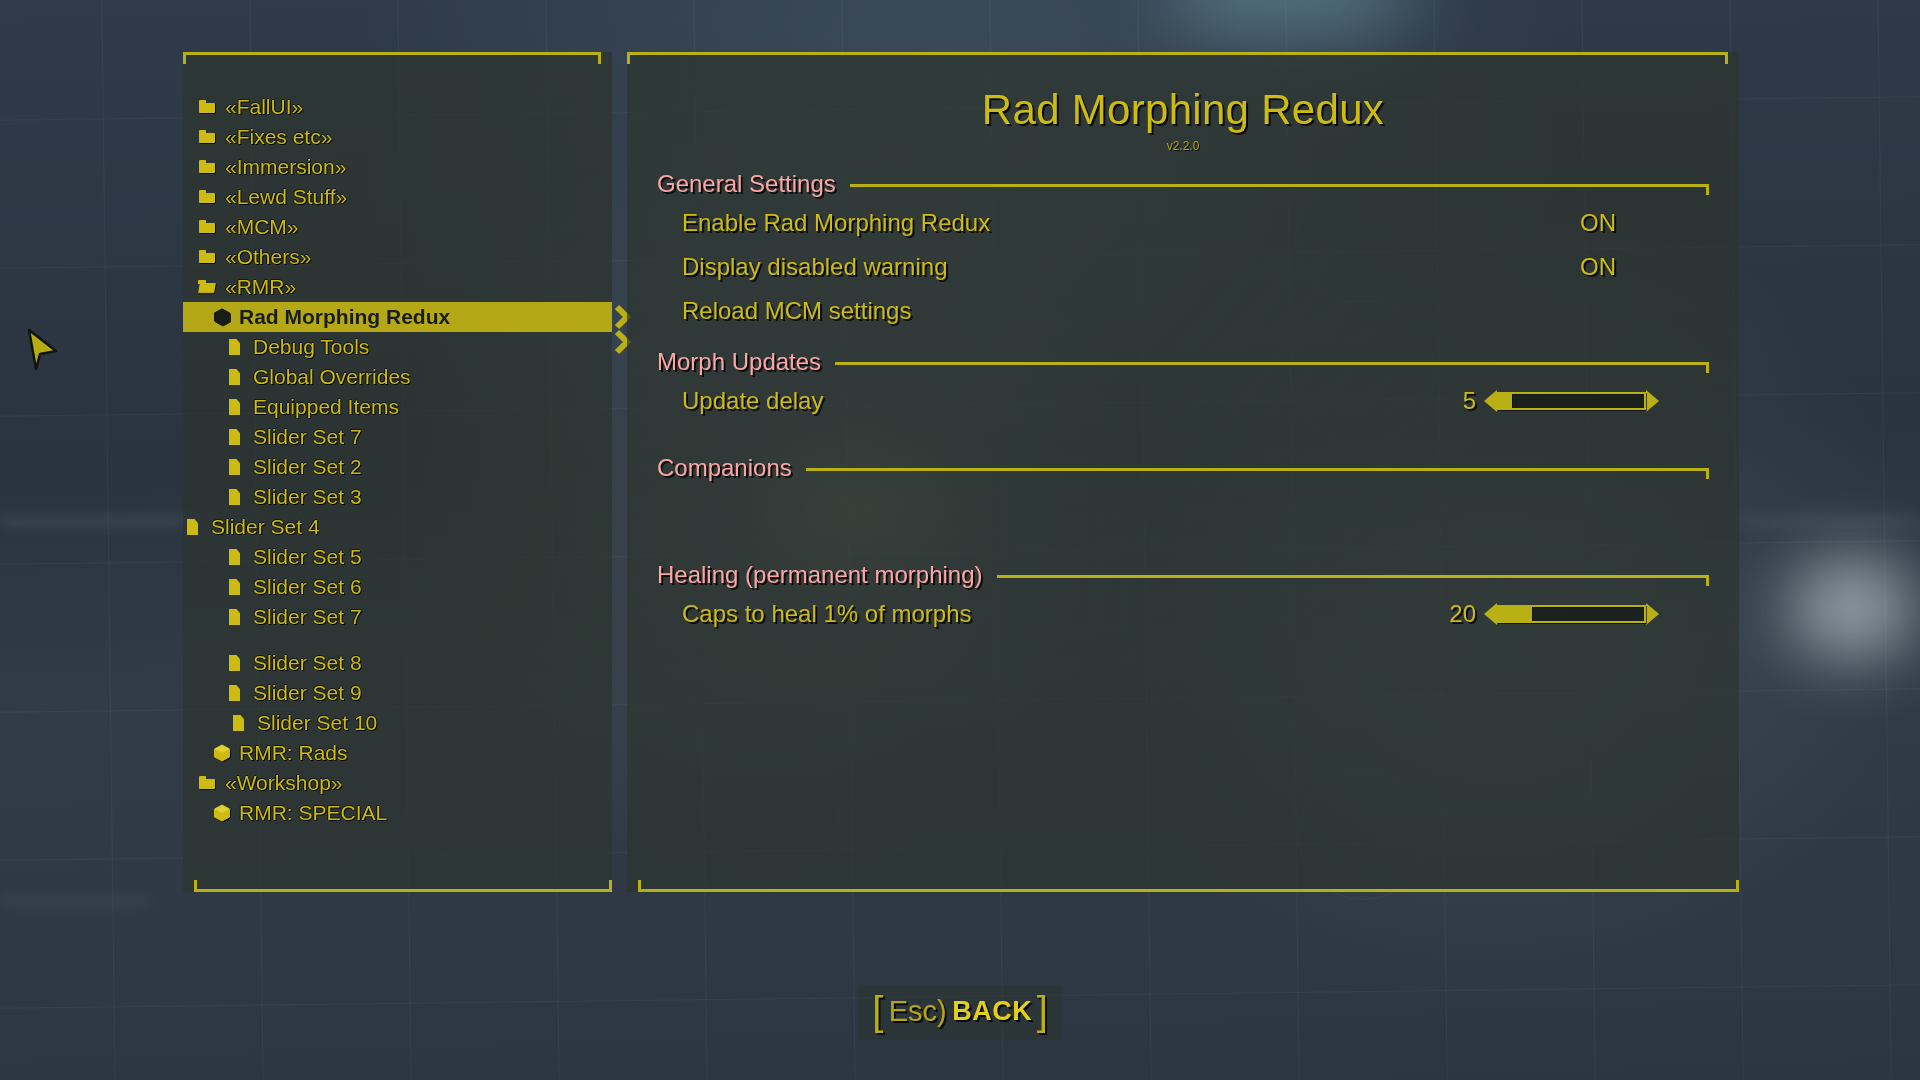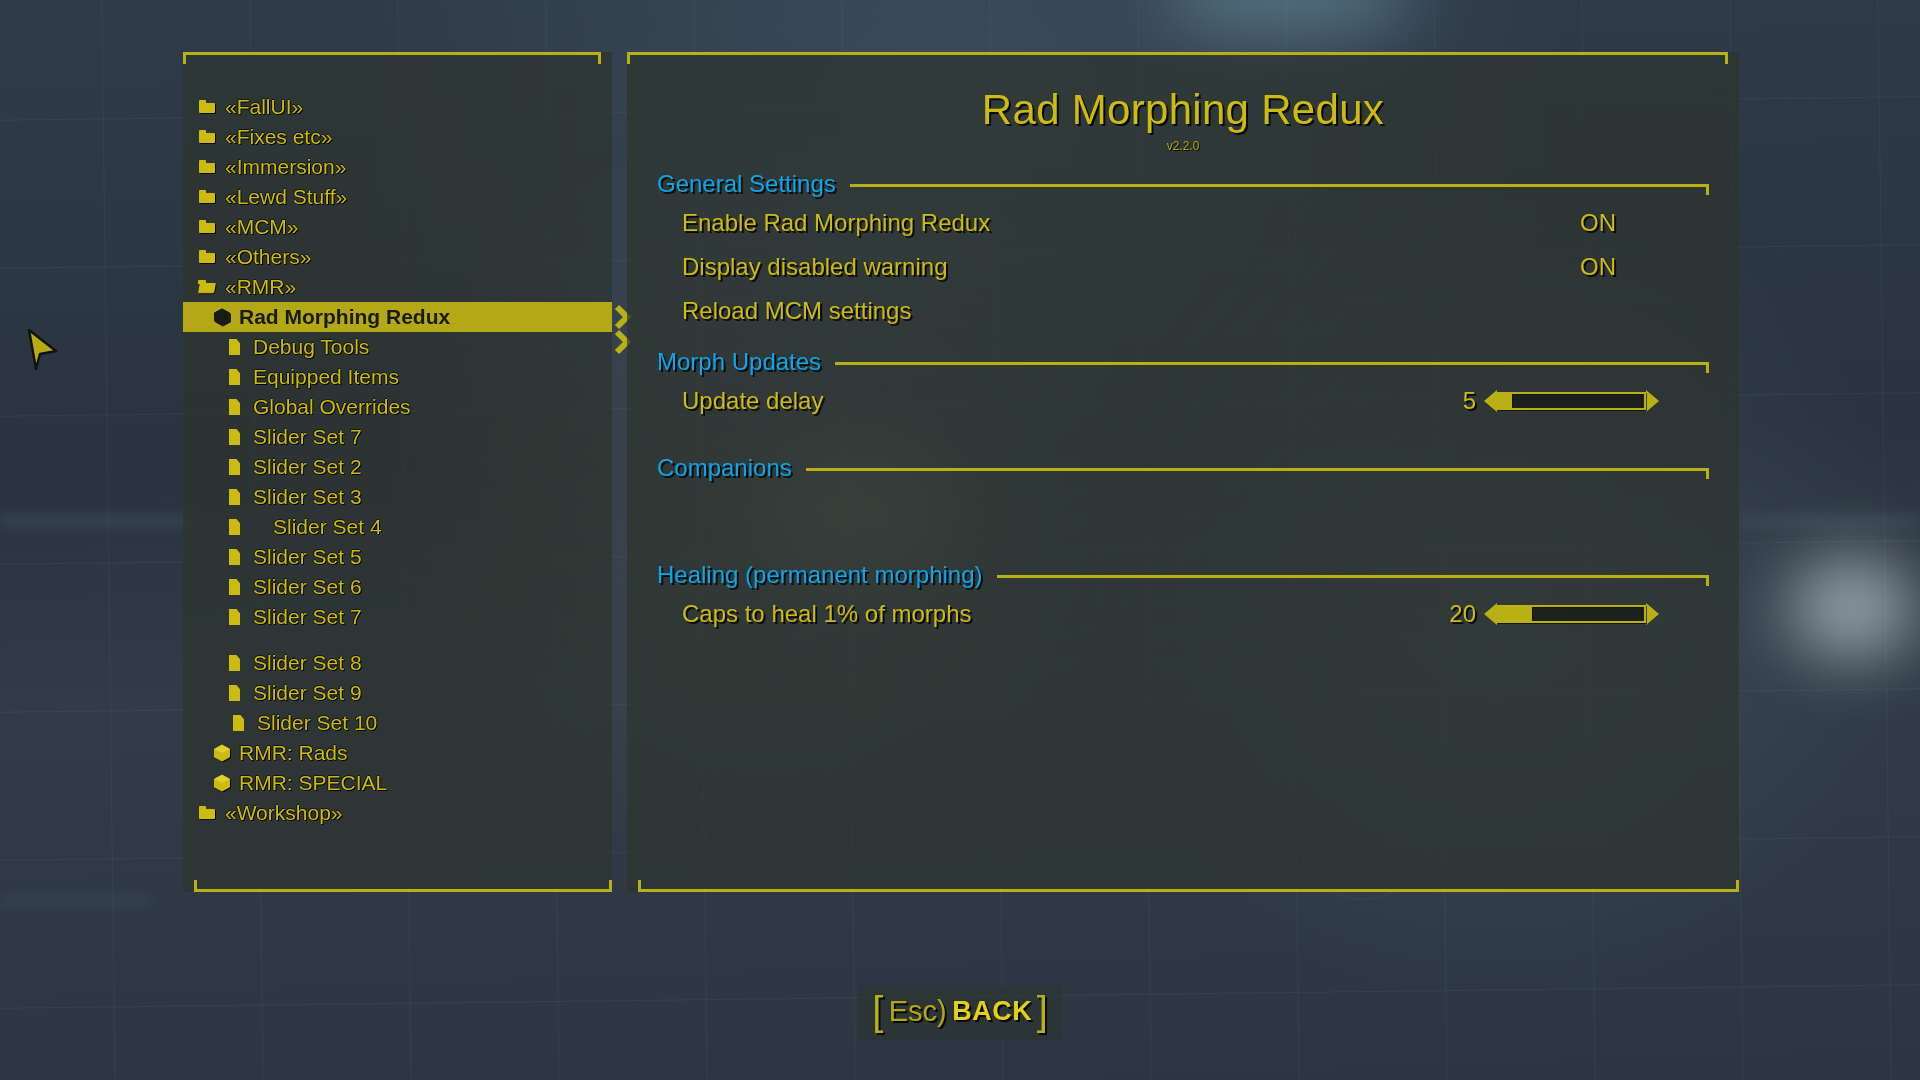--- a/index.html
+++ b/index.html
@@ -76,21 +76,21 @@
   
   #main { left:627px; top:52px; width:1112px; height:840px; }
   #title { position:absolute; top:34px; left:0; right:0; text-align:center;
            font-size:42px; color:#cdbb12; letter-spacing:.3px;
            text-shadow:2px 2px 0 rgba(0,0,0,.8); }
   #version { position:absolute; top:87px; left:0; right:0; text-align:center;
              font-size:12px; color:#b2a313; text-shadow:1px 1px 0 rgba(0,0,0,.8); }
 
   .sect { position:absolute; left:30px; right:30px; }
   .sect-head { position:relative; height:34px; display:flex; align-items:center; }
-  .sect-title { font-size:24px; color:#0ea5e9; white-space:nowrap;
+  .sect-title { font-size:24px; color:#fca5a5; white-space:nowrap;
                 text-shadow:2px 2px 0 rgba(0,0,0,.8); padding-right:14px; }
   .sect-rule { flex:1; position:relative; height:3px; background:#b8b015; margin-top:2px; }
   .sect-rule::after { content:""; position:absolute; right:0; top:0; width:3px; height:11px; background:#b8b015; }
 
   .opt { position:relative; height:44px; display:flex; align-items:center; }
   .opt-label { margin-left:25px; font-size:24px; color:#cdbb12;
                text-shadow:2px 2px 0 rgba(0,0,0,.8); }
   .opt-val { position:absolute; right:93px; font-size:24px; color:#cdbb12;
              text-shadow:2px 2px 0 rgba(0,0,0,.8); }
 
@@ -192,39 +192,39 @@
             <path d="M3 5 L13 15 L3 25" fill="none" stroke="#b8b015" stroke-width="6" stroke-linejoin="miter"></path>
           </svg>
         </span>
       </div>
       <div class="nav-row" style="padding-left: 42px;">
         <span class="ico page"></span>
         <span class="nav-label">Debug Tools</span>
       </div>
       <div class="nav-row" style="padding-left: 42px;">
         <span class="ico page"></span>
+        <span class="nav-label">Global Overrides</span>
+      </div>
+      <div class="nav-row" style="padding-left: 42px;">
+        <span class="ico page"></span>
         <span class="nav-label">Equipped Items</span>
       </div>
       <div class="nav-row" style="padding-left: 42px;">
         <span class="ico page"></span>
-        <span class="nav-label">Global Overrides</span>
-      </div>
-      <div class="nav-row" style="padding-left: 42px;">
-        <span class="ico page"></span>
         <span class="nav-label">Slider Set 7</span>
       </div>
       <div class="nav-row" style="padding-left: 42px;">
         <span class="ico page"></span>
         <span class="nav-label">Slider Set 2</span>
       </div>
       <div class="nav-row" style="padding-left: 42px;">
         <span class="ico page"></span>
         <span class="nav-label">Slider Set 3</span>
       </div>
-      <div class="nav-row" style="padding-left: 42px; gap: 20px;">
+      <div class="nav-row" style="">
         <span class="ico page"></span>
         <span class="nav-label">Slider Set 4</span>
       </div>
       <div class="nav-row" style="padding-left: 42px;">
         <span class="ico page"></span>
         <span class="nav-label">Slider Set 5</span>
       </div>
       <div class="nav-row" style="padding-left: 42px;">
         <span class="ico page"></span>
         <span class="nav-label">Slider Set 6</span>
@@ -247,32 +247,32 @@
       </div>
       <div class="nav-row" style="padding-left: 28px;">
         <span class="ico cube">
           <svg width="18" height="18" viewBox="0 0 18 18">
             <path d="M9 1 L16.5 5 L16.5 13 L9 17 L1.5 13 L1.5 5 Z" fill="#cdbb12" stroke="#cdbb12" stroke-width="1"></path>
             <path d="M9 1 L16.5 5 L9 9 L1.5 5 Z" fill="#e6d83a" stroke="none" opacity=".75"></path>
           </svg>
         </span>
         <span class="nav-label">RMR: Rads</span>
       </div>
+      <div class="nav-row" style="padding-left: 14px;">
+        <span class="ico folder"></span>
+        <span class="nav-label">«Workshop»</span>
+      </div>
       <div class="nav-row" style="padding-left: 28px;">
         <span class="ico cube">
           <svg width="18" height="18" viewBox="0 0 18 18">
             <path d="M9 1 L16.5 5 L16.5 13 L9 17 L1.5 13 L1.5 5 Z" fill="#cdbb12" stroke="#cdbb12" stroke-width="1"></path>
             <path d="M9 1 L16.5 5 L9 9 L1.5 5 Z" fill="#e6d83a" stroke="none" opacity=".75"></path>
           </svg>
         </span>
         <span class="nav-label">RMR: SPECIAL</span>
-      </div>
-      <div class="nav-row" style="padding-left: 14px;">
-        <span class="ico folder"></span>
-        <span class="nav-label">«Workshop»</span>
       </div>
     </div>
 </div>
 
 <div class="panel" id="main">
   <div class="rail-t"></div>
   <div class="rail-b"></div>
   <div class="nub-tl"></div>
   <div class="nub-tr"></div>
   <div class="nub-bl"></div>

